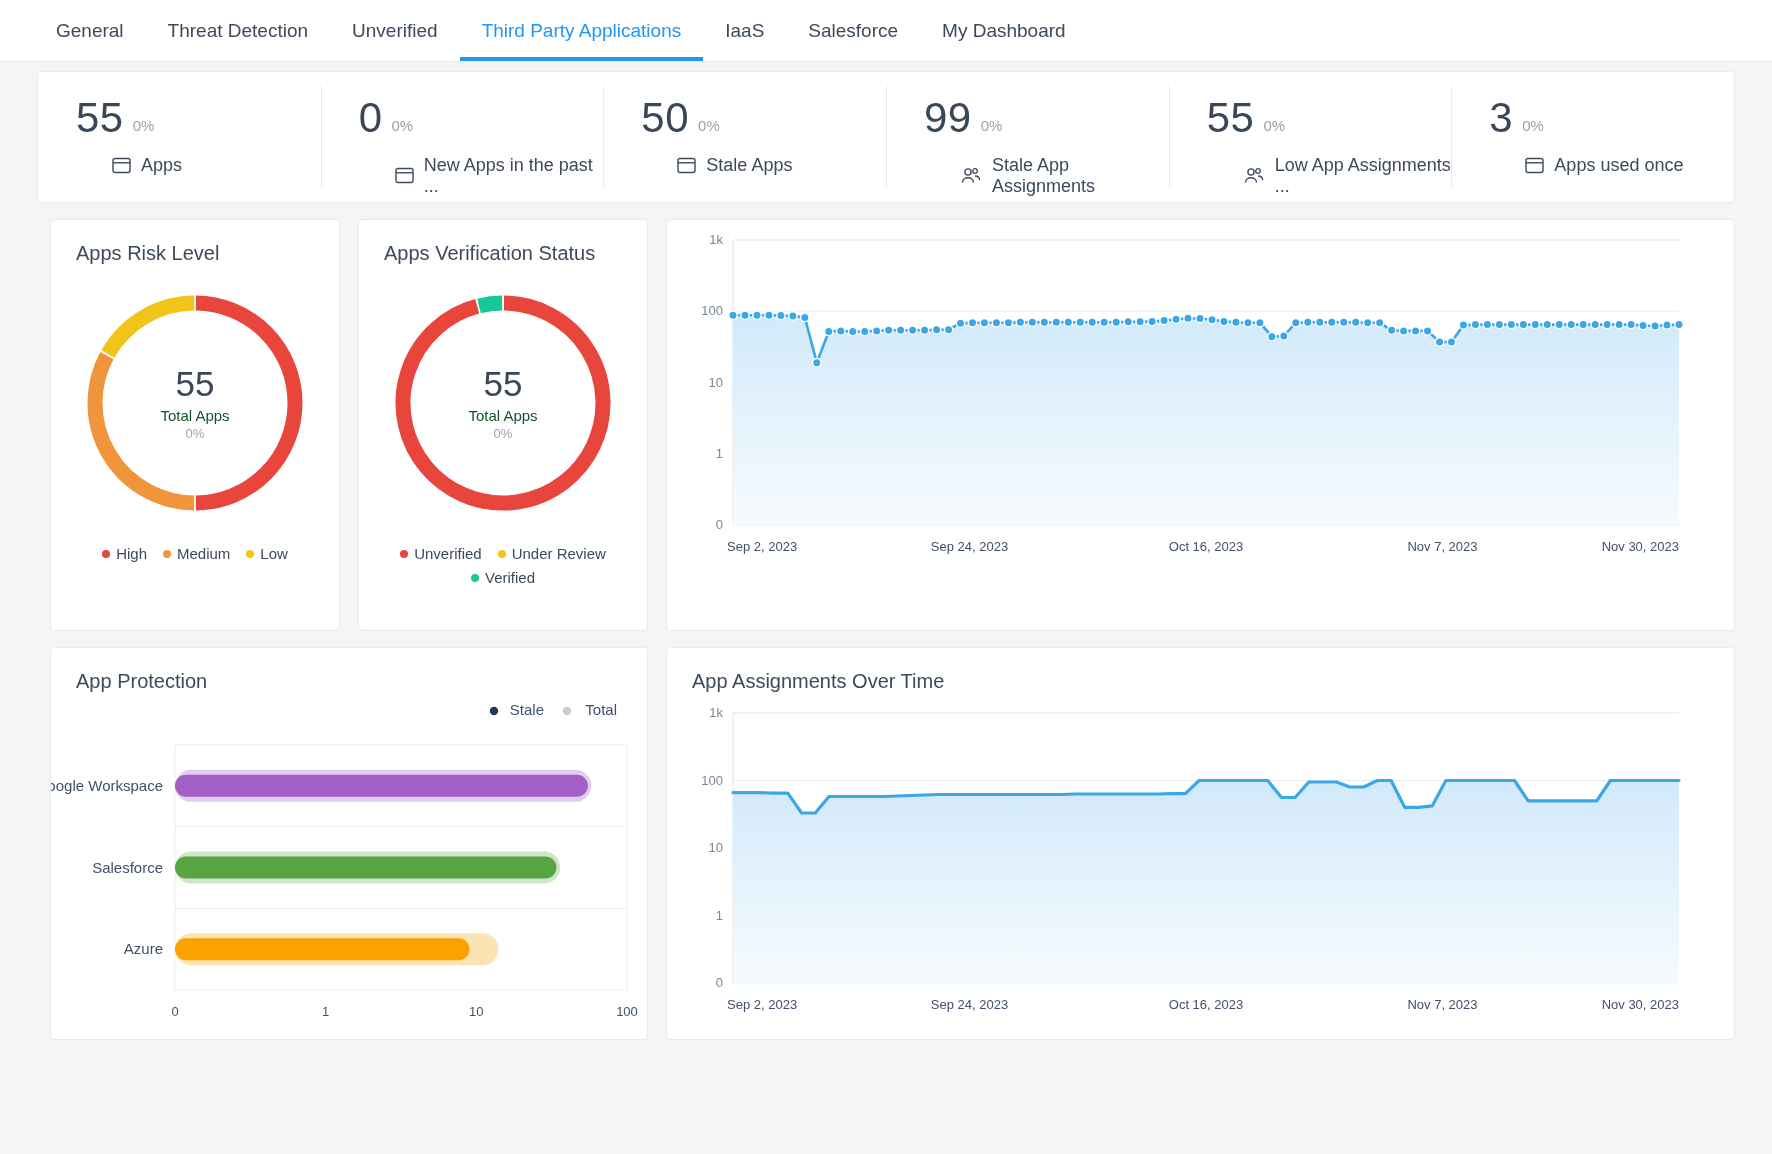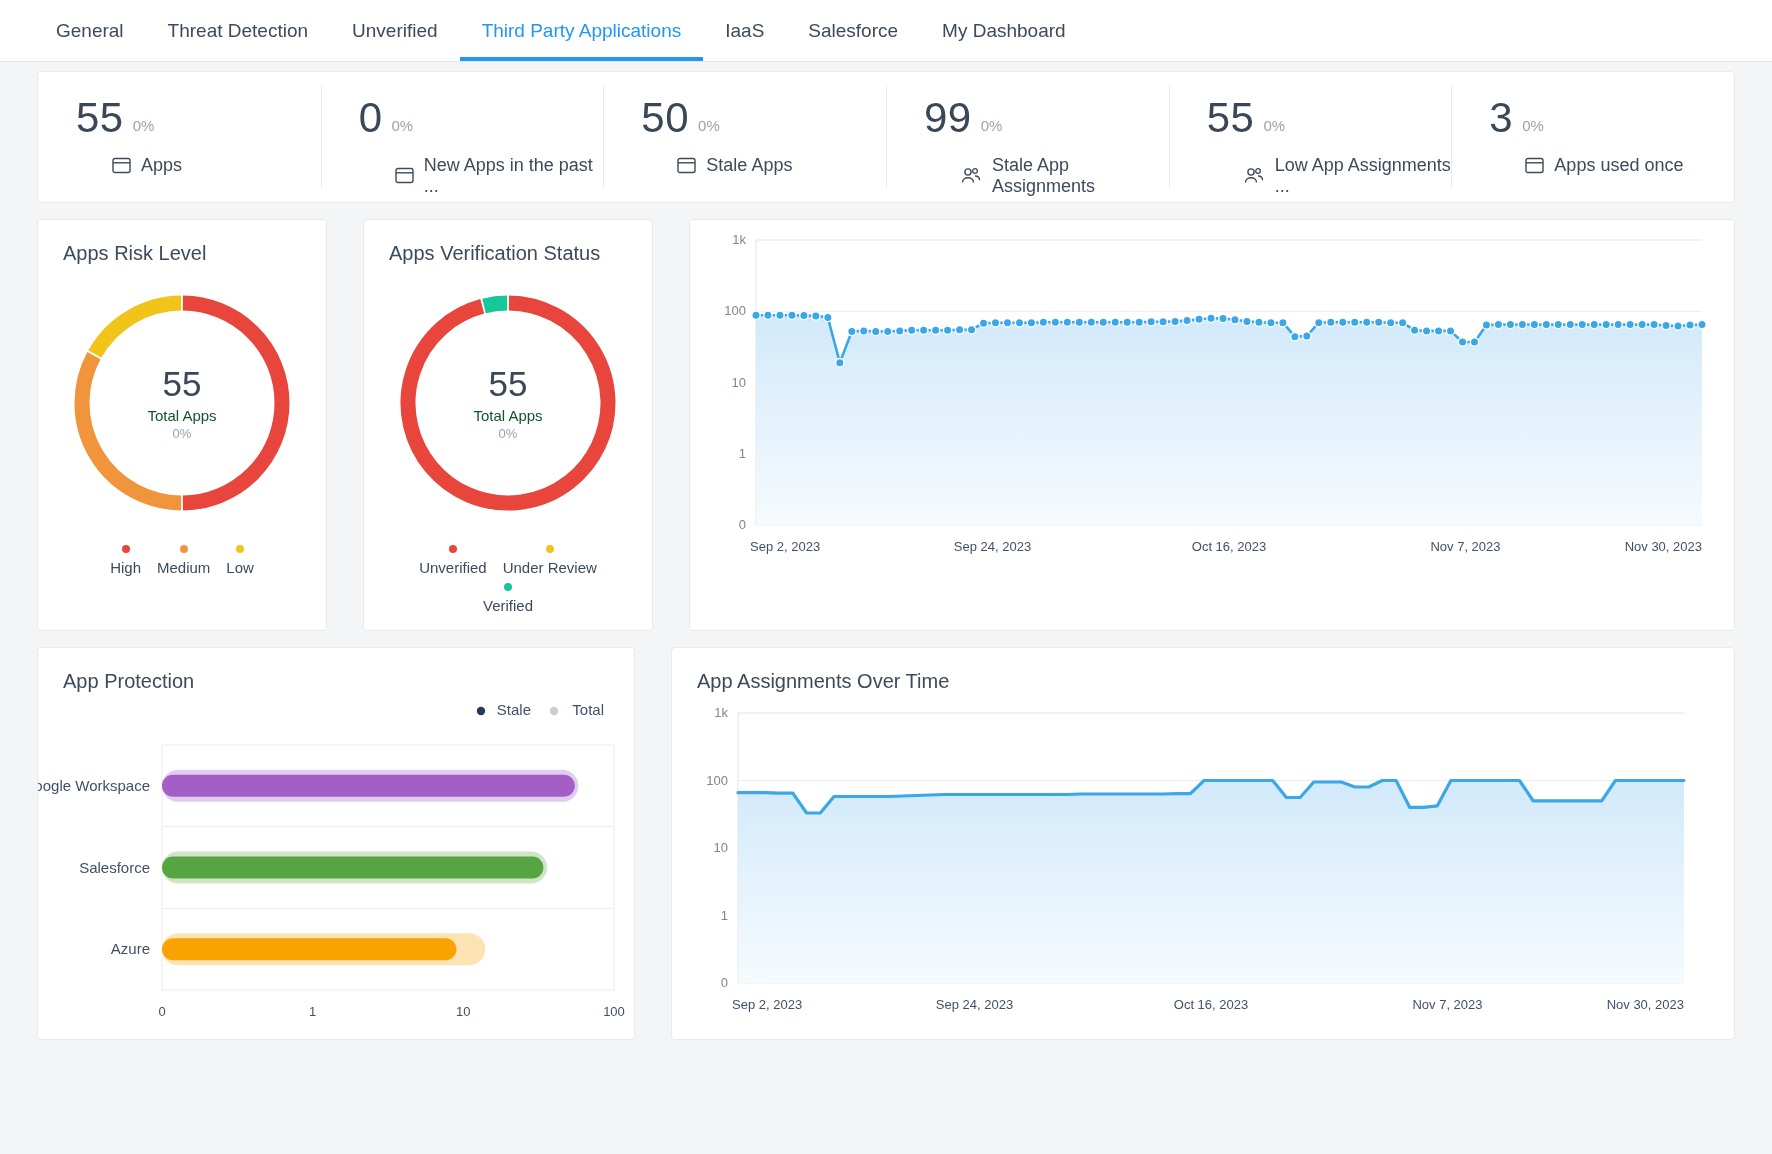--- a/index.html
+++ b/index.html
@@ -63,21 +63,21 @@
   }
   .kpi-pct { font-size: 15px; color: #9aa3ad; padding-bottom: 4px; }
   .kpi-bottom {
     display: flex; align-items: center; gap: 10px;
     margin-top: 17px;
     font-size: 18px; color: #3d4a5c; padding-left: 36px;
   }
   .kpi-bottom .ico { flex: 0 0 auto; display: flex; }
 
   
-  .row { display: flex; gap: 36px; margin: 16px 37px 0 37px; }
+  .row { display: flex; gap: 18px; margin: 16px 37px 0 50px; }
   .card {
     background: #fff;
     border: 1px solid #e8eaee;
     border-radius: 4px;
     position: relative;
   }
   .card-title {
     font-size: 20px; color: #3d4a5c;
     padding: 22px 0 0 25px;
   }
@@ -99,21 +99,21 @@
   .donut-num { font-size: 35px; font-weight: 300; color: #3a4758; line-height: 1.1; }
   .donut-lbl { font-size: 15px; color: #14532d; margin-top: 3px; }
   .donut-pct { font-size: 13px; color: #9aa3ad; margin-top: 2px; }
 
   .legend {
     display: flex; flex-wrap: wrap;
     justify-content: center; align-items: center;
     gap: 7px 16px;
     margin-top: 22px; padding: 0 14px;
   }
-  .legend-item { display: flex; align-items: center; gap: 6px; font-size: 15px; color: #3d4a5c; flex-direction: column; }
+  .legend-item { display: flex; align-items: center; gap: 6px; font-size: 15px; color: #3d4a5c; }
   .dot { width: 8px; height: 8px; border-radius: 50%; flex: 0 0 auto; }
 
   
   .chart-area { position: relative; padding: 6px 18px 0 8px; }
   .chart-svg { display: block; }
   .tick { font-size: 13px; fill: #7b8794; font-family: "Liberation Sans", sans-serif; }
   .xtick { font-size: 13px; fill: #41506a; font-family: "Liberation Sans", sans-serif; }
   .gridline { stroke: #e9ecef; stroke-width: 1; }
   .axisline { stroke: #dfe3e8; stroke-width: 1; }
   .blabel { font-size: 15px; fill: #41506a; font-family: "Liberation Sans", sans-serif; }

